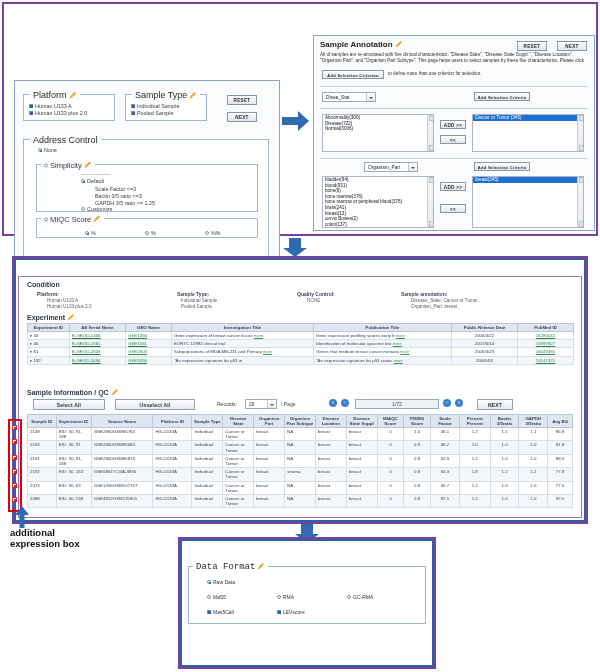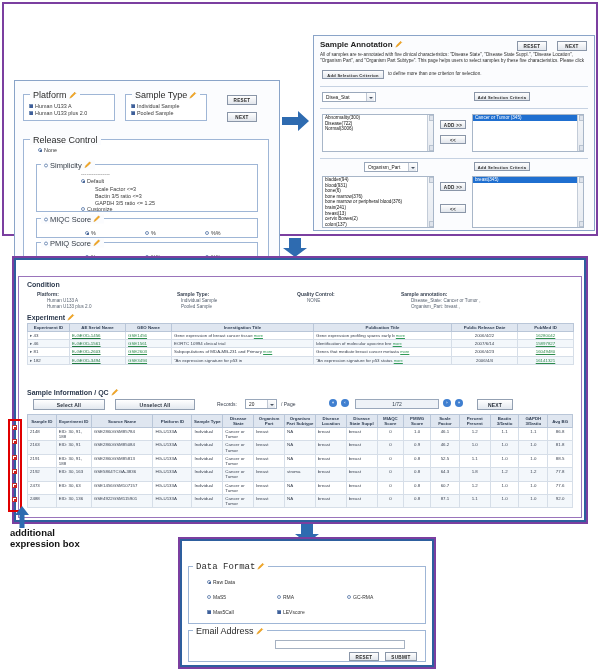--- a/index.html
+++ b/index.html
@@ -307,21 +307,21 @@
       <div class="chkrow" style="left:5px; top:15px;">
         <span class="cbox on"></span><span>Pooled Sample</span>
       </div>
     </div>
 
     <div class="btn" style="left:212px; top:14px; width:30px; height:10px;">RESET</div>
     <div class="btn" style="left:212px; top:31px; width:30px; height:10px;">NEXT</div>
 
     <div class="grp" style="left:8px; top:58px; width:246px; height:128px;">
       <div class="grp-legend big" style="left:6px; top:0;">
-        <span>Release Control</span>
+        <span>Address Control</span>
       </div>
 
       <div class="chkrow" style="left:14px; top:7px;">
         <span class="rbox on"></span><span>None</span>
       </div>
 
       <div class="grp" style="left:12px; top:78px; width:222px; height:20px;">
         <div class="grp-legend" style="left:4px; top:0;">
           <span class="rbox"></span><span>MIQC Score</span><span class="pen"><svg viewBox="0 0 10 10">
                 <path d="M1 9 L2.4 6.2 L7 1.6 L8.4 3 L3.8 7.6 Z" fill="#f5a623" stroke="#d58e10" stroke-width=".5"></path>
@@ -349,36 +349,20 @@
           <span class="rbox on"></span><span>Default</span>
         </div>
         <div class="chkrow" style="left:58px; top:21px;">Scale Factor &lt;=3</div>
         <div class="chkrow" style="left:58px; top:28px;">Bactin 3/5 ratio &lt;=3</div>
         <div class="chkrow" style="left:58px; top:35px;">GAPDH 3/5 ratio &lt;= 1.25</div>
         <div class="chkrow" style="left:44px; top:41px;">
           <span class="rbox"></span><span>Customize</span>
         </div>
       </div>
 
-      <div class="grp" style="left:12px; top:102px; width:222px; height:20px;">
-        <div class="grp-legend" style="left:4px; top:0;">
-          <span class="rbox"></span><span>PMIQ Score</span><span class="pen"><svg viewBox="0 0 10 10">
-                <path d="M1 9 L2.4 6.2 L7 1.6 L8.4 3 L3.8 7.6 Z" fill="#f5a623" stroke="#d58e10" stroke-width=".5"></path>
-              </svg></span>
-        </div>
-        <div class="chkrow" style="left:48px; top:11px;">
-          <span class="rbox on"></span><span>%</span>
-        </div>
-        <div class="chkrow" style="left:108px; top:11px;">
-          <span class="rbox"></span><span>%%</span>
-        </div>
-        <div class="chkrow" style="left:168px; top:11px;">
-          <span class="rbox"></span><span>%%</span>
-        </div>
-      </div>
 
     </div>
   </div>
 
   <div class="ui-frame" id="frame-p2">
     <div class="p2-title">
       <span>Sample Annotation</span><span class="pen"><svg viewBox="0 0 10 10">
             <path d="M1 9 L2.4 6.2 L7 1.6 L8.4 3 L3.8 7.6 Z" fill="#f5a623" stroke="#d58e10" stroke-width=".5"></path>
           </svg></span>
     </div>
@@ -777,24 +761,14 @@
       <span class="rbox"></span><span>GC-RMA</span>
     </div>
     <div class="df-opt" style="left:18px; top:42px;">
       <span class="cbox on"></span><span>Mas5Call</span>
     </div>
     <div class="df-opt" style="left:88px; top:42px;">
       <span class="cbox on"></span><span>LEVscore</span>
     </div>
   </div>
 
-  <div class="df-grp" style="left:188px; top:630px; width:238px; height:32px;">
-    <div class="df-legend" style="left:4px; top:0;">
-      <span>Email Address</span><span class="pen"><svg viewBox="0 0 10 10">
-            <path d="M1 9 L2.4 6.2 L7 1.6 L8.4 3 L3.8 7.6 Z" fill="#f5a623" stroke="#d58e10" stroke-width=".5"></path>
-          </svg></span>
-    </div>
-    <input class="email-input" style="left: 86px; top: 9px; width: 130px; height: 9px; font-size: 5px; padding: 0px 2px;" placeholder="">
-    <div class="btn" style="left:160px; top:21px; width:30px; height:9px;">RESET</div>
-    <div class="btn" style="left:196px; top:21px; width:32px; height:9px;">SUBMIT</div>
-  </div>
 
 </div>
 
 </body></html>

